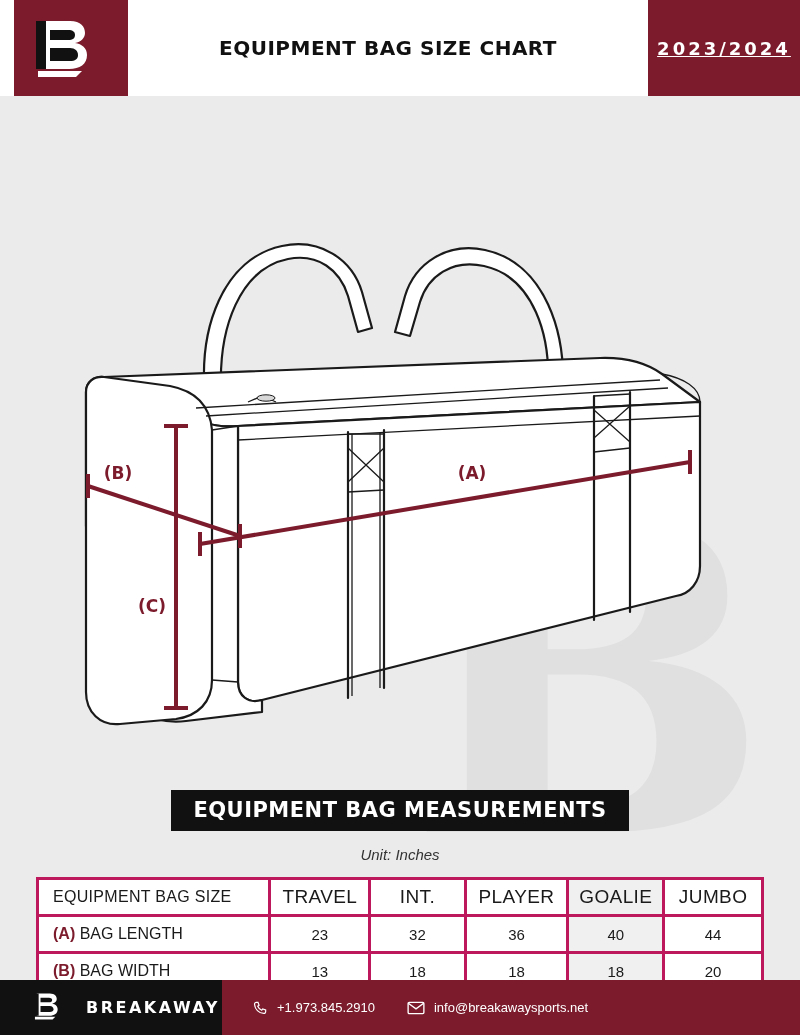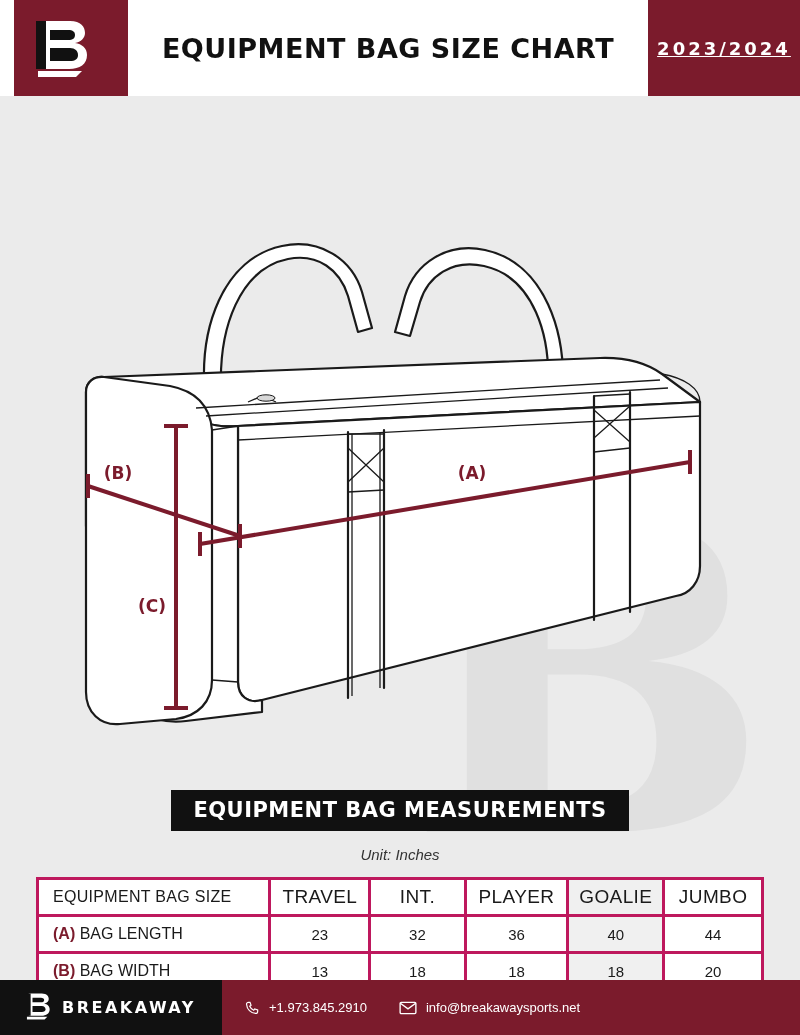--- a/index.html
+++ b/index.html
@@ -35,21 +35,21 @@
   }
   .header-mid {
     flex: 1;
     background: #ffffff;
     display: flex;
     align-items: center;
     justify-content: center;
     position: relative;
   }
   .header-title {
-    font-size: 27px;
+    font-size: 20px;
     font-weight: bold;
     letter-spacing: 0.5px;
     color: #111;
     font-family: "DejaVu Sans", sans-serif;
     text-align: center;
   }
   .header-right {
     width: 152px;
     background: #7b1b2c;
     color: #fff;
@@ -177,22 +177,22 @@
     position: absolute;
     bottom: 0; left: 0;
     width: 800px; height: 55px;
     display: flex;
   }
   .footer-left {
     width: 222px;
     background: #111;
     display: flex;
     align-items: center;
-    padding-left: 26px;
-    gap: 10px;
+    padding-left: 34px;
+    gap: 26px;
   }
   .footer-brand {
     color: #fff;
     font-family: "DejaVu Sans", sans-serif;
     font-weight: bold;
     font-size: 16px;
     letter-spacing: 2.5px;
   }
   .footer-right {
     flex: 1;
@@ -202,21 +202,21 @@
     color: #fff;
     font-size: 13px;
     gap: 0px;
   }
   .contact {
     display: flex;
     align-items: center;
     gap: 9px;
     padding: 0 16px;
   }
-  .contact:first-child { padding-left: 22px; }
+  .contact:first-child { padding-left: 30px; }
   .contact svg { display:block; }
 </style>
 </head>
 <body>
 
 <div class="header">
   <div class="header-left">
     <span class="logo-mark">
       <svg width="56" height="62" viewBox="0 0 56 62">
         <path d="M6 4 H34 C45 4 49 10 49 16 C49 21 45 25 39 26 C46 27 51 31 51 38 C51 47 44 52 33 52 H6 Z" fill="#ffffff"></path>

